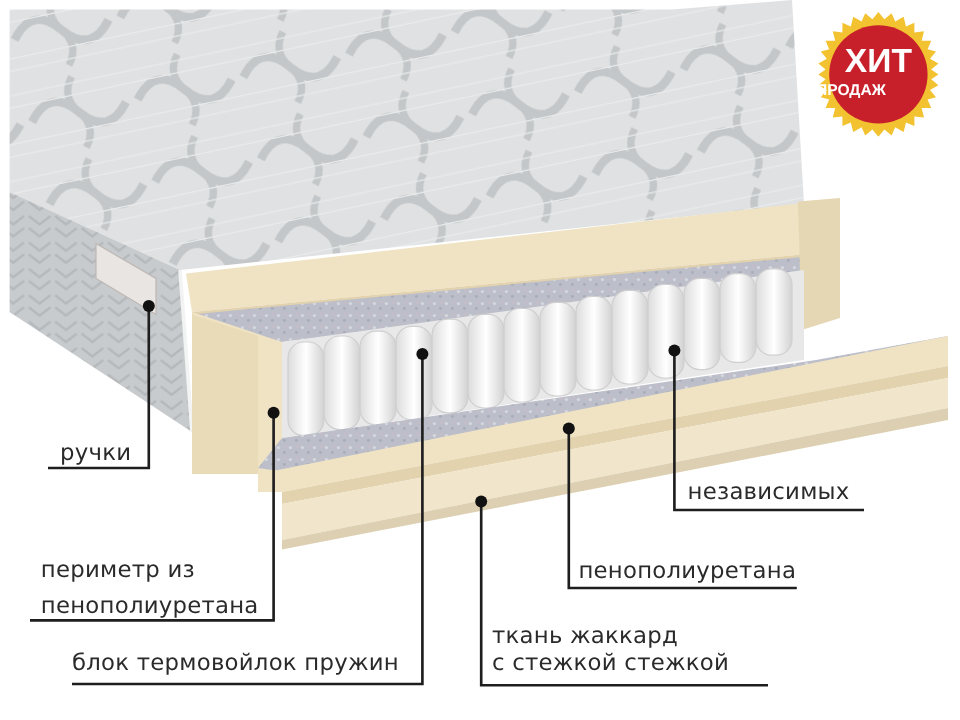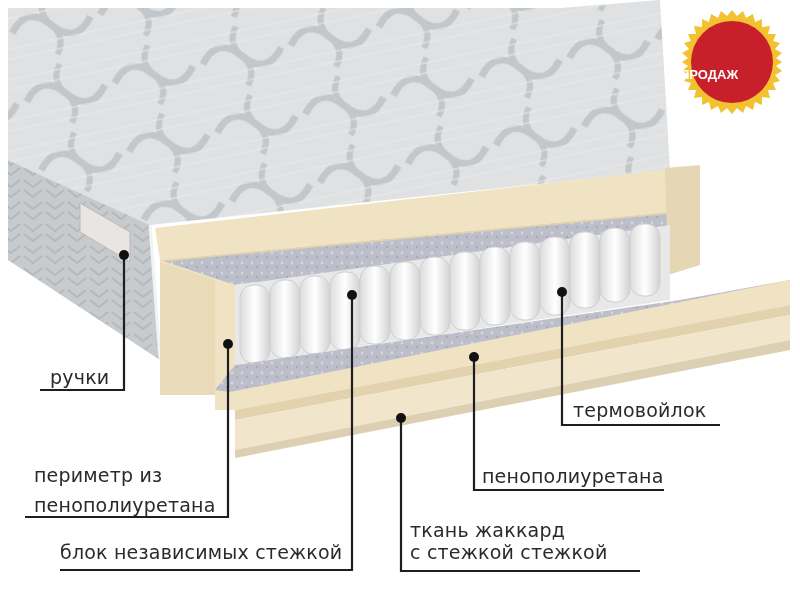--- a/index.html
+++ b/index.html
@@ -98,23 +98,24 @@
     <circle cx="474" cy="357" r="5"></circle>
     <circle cx="401" cy="418" r="5"></circle>
   </g>
 </svg>
 
 <div class="badge">
   <svg width="104" height="104" viewBox="0 0 104 104">
     <polygon fill="#f2c230" points="52,0 57,6 63,1 66,8 73,4 75,12 82,9 82,17 90,16 88,24 96,24 93,31 100,33 95,39 102,43 96,48 102,52 96,56 102,61 95,65 100,71 93,73 96,80 88,80 90,88 82,87 82,95 75,92 73,100 66,96 63,103 57,98 52,104 47,98 41,103 38,96 31,100 29,92 22,95 22,87 14,88 16,80 8,80 11,73 4,71 9,65 2,61 8,56 2,52 8,48 2,43 9,39 4,33 11,31 8,24 16,24 14,16 22,17 22,9 29,12 31,4 38,8 41,1 47,6"></polygon>
     <circle cx="52" cy="52" r="41" fill="#c8202a"></circle>
   </svg>
+  <div class="badge-text1">ХИТ</div>
   <div class="badge-text2">ПРОДАЖ</div>
 </div>
 
 <div class="label" style="left:50px;top:366px;">ручки</div>
 <div class="label" style="left:34px;top:464px;">периметр из</div>
 <div class="label" style="left:34px;top:494px;">пенополиуретана</div>
-<div class="label" style="left:60px;top:541px;">блок независимых стежкой</div>
-<div class="label" style="left:573px;top:399px;">термовойлок</div>
+<div class="label" style="left:60px;top:541px;">блок термовойлок пружин</div>
+<div class="label" style="left:573px;top:399px;">независимых</div>
 <div class="label" style="left:482px;top:465px;">пенополиуретана</div>
 <div class="label" style="left:410px;top:519px;">ткань жаккард</div>
 <div class="label" style="left:410px;top:541px;">с стежкой стежкой</div>
 
 </body></html>

